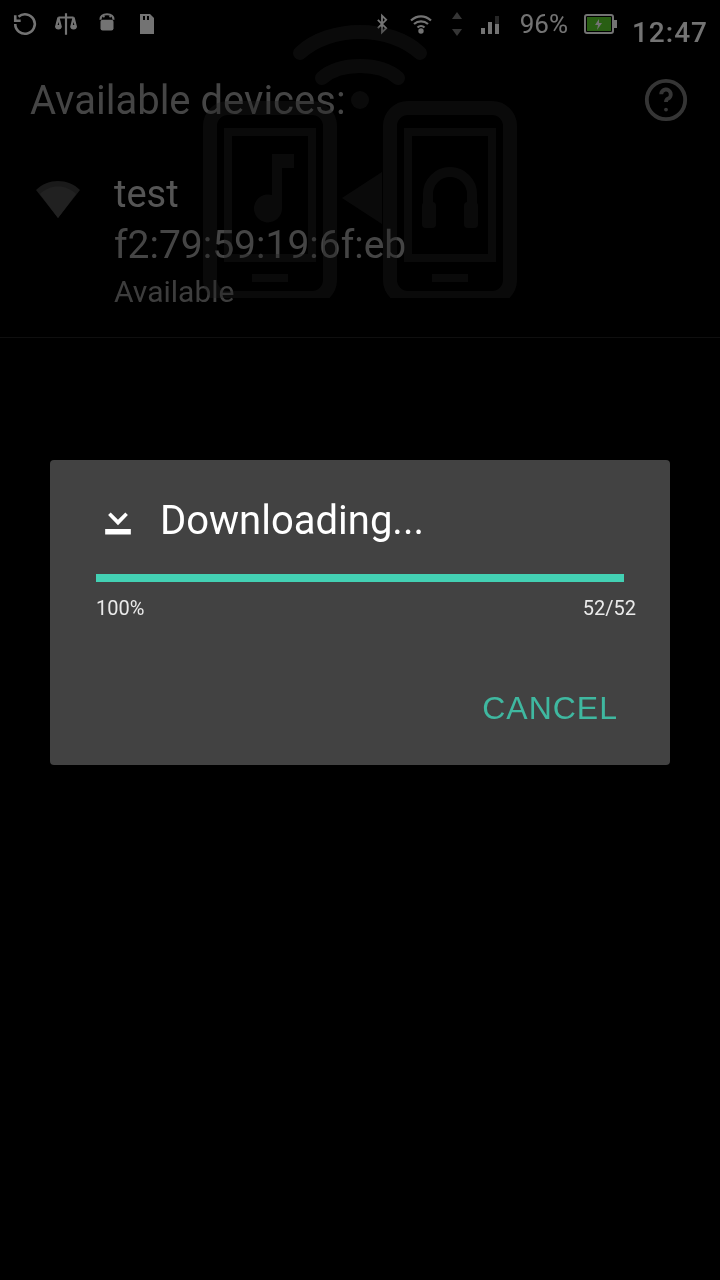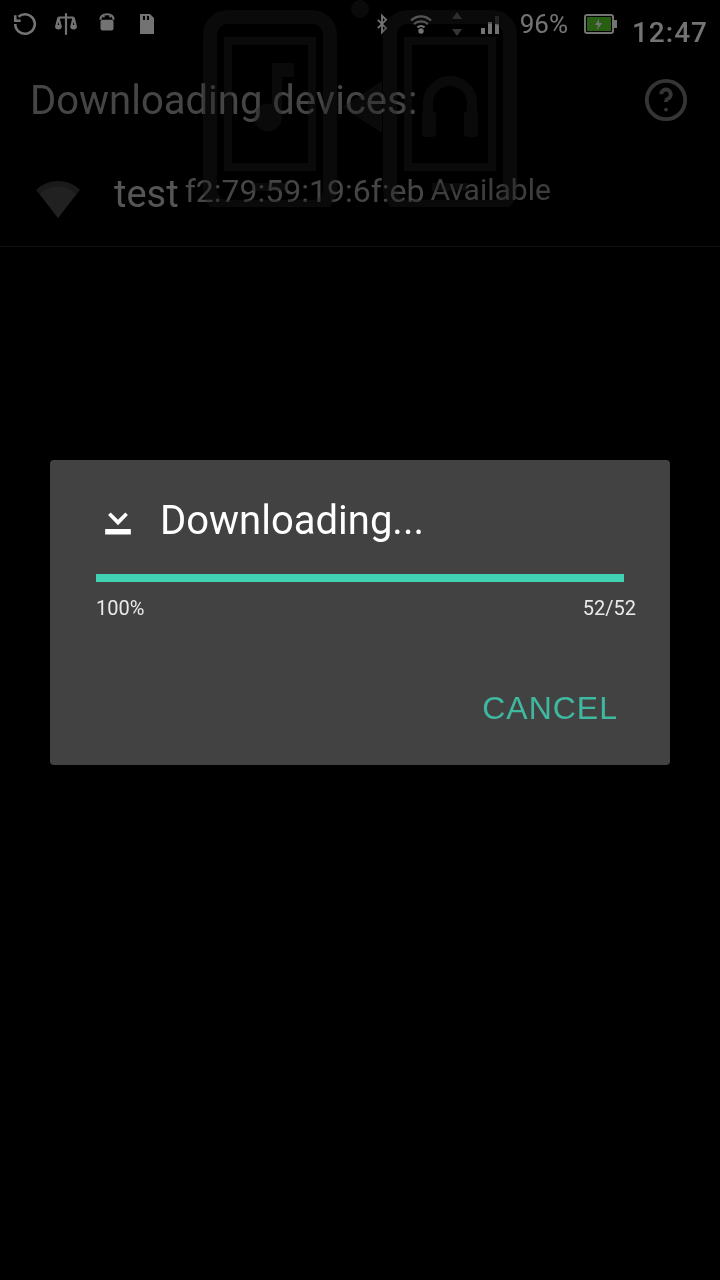--- a/index.html
+++ b/index.html
@@ -48,23 +48,23 @@
     width:48px;height:48px;display:flex;align-items:center;justify-content:center;
   }
   
   .device-item {
     display:flex;
     padding: 26px 30px 28px 30px;
     gap: 28px;
     border-bottom: 1px solid #222;
   }
   .device-icon { width:56px; display:flex; justify-content:center; padding-top:6px;}
-  .device-text { display:flex; flex-direction:row; gap:6px;}
+  .device-text { display:flex; flex-direction:column; gap:6px;}
   .device-name { font-size:38px; color:#bdbdbd; }
-  .device-mac { font-size:32px; color:#9a9a9a;text-align:center; }
+  .device-mac { font-size:39px; color:#9a9a9a;text-align:center; }
   .device-status { font-size:30px; color:#888; }
   
   .dim-overlay {
     position:absolute; inset:0;
     background: rgba(0,0,0,0.55);
     pointer-events:none;
   }
   .page-content { position:relative; }
   .dialog {
     position:absolute;
@@ -194,21 +194,21 @@
           <rect x="30" y="6" width="3" height="8" fill="#fff"></rect>
           <rect x="3" y="3" width="24" height="14" fill="#5bd22b"></rect>
           <path d="M15 5l-4 6h3l-1 5 5-7h-3z" fill="#fff"></path>
         </svg>
       </span>
       <span class="clock">12:47</span>
     </div>
   </div>
 
   <div class="page-header">
-    <div class="page-title">Downloading devices:</div>
+    <div class="page-title">Available devices:</div>
     <div class="help-btn">
       <svg width="46" height="46" viewBox="0 0 24 24" fill="none" stroke="#777" stroke-width="2">
         <circle cx="12" cy="12" r="10"></circle>
         <path d="M9.5 9a2.5 2.5 0 1 1 3.5 2.3c-.8.4-1 .9-1 1.7"></path>
           <circle cx="12" cy="17" r="1" fill="#777" stroke="none"></circle>
       </svg>
     </div>
   </div>
 
   <div class="device-item">

